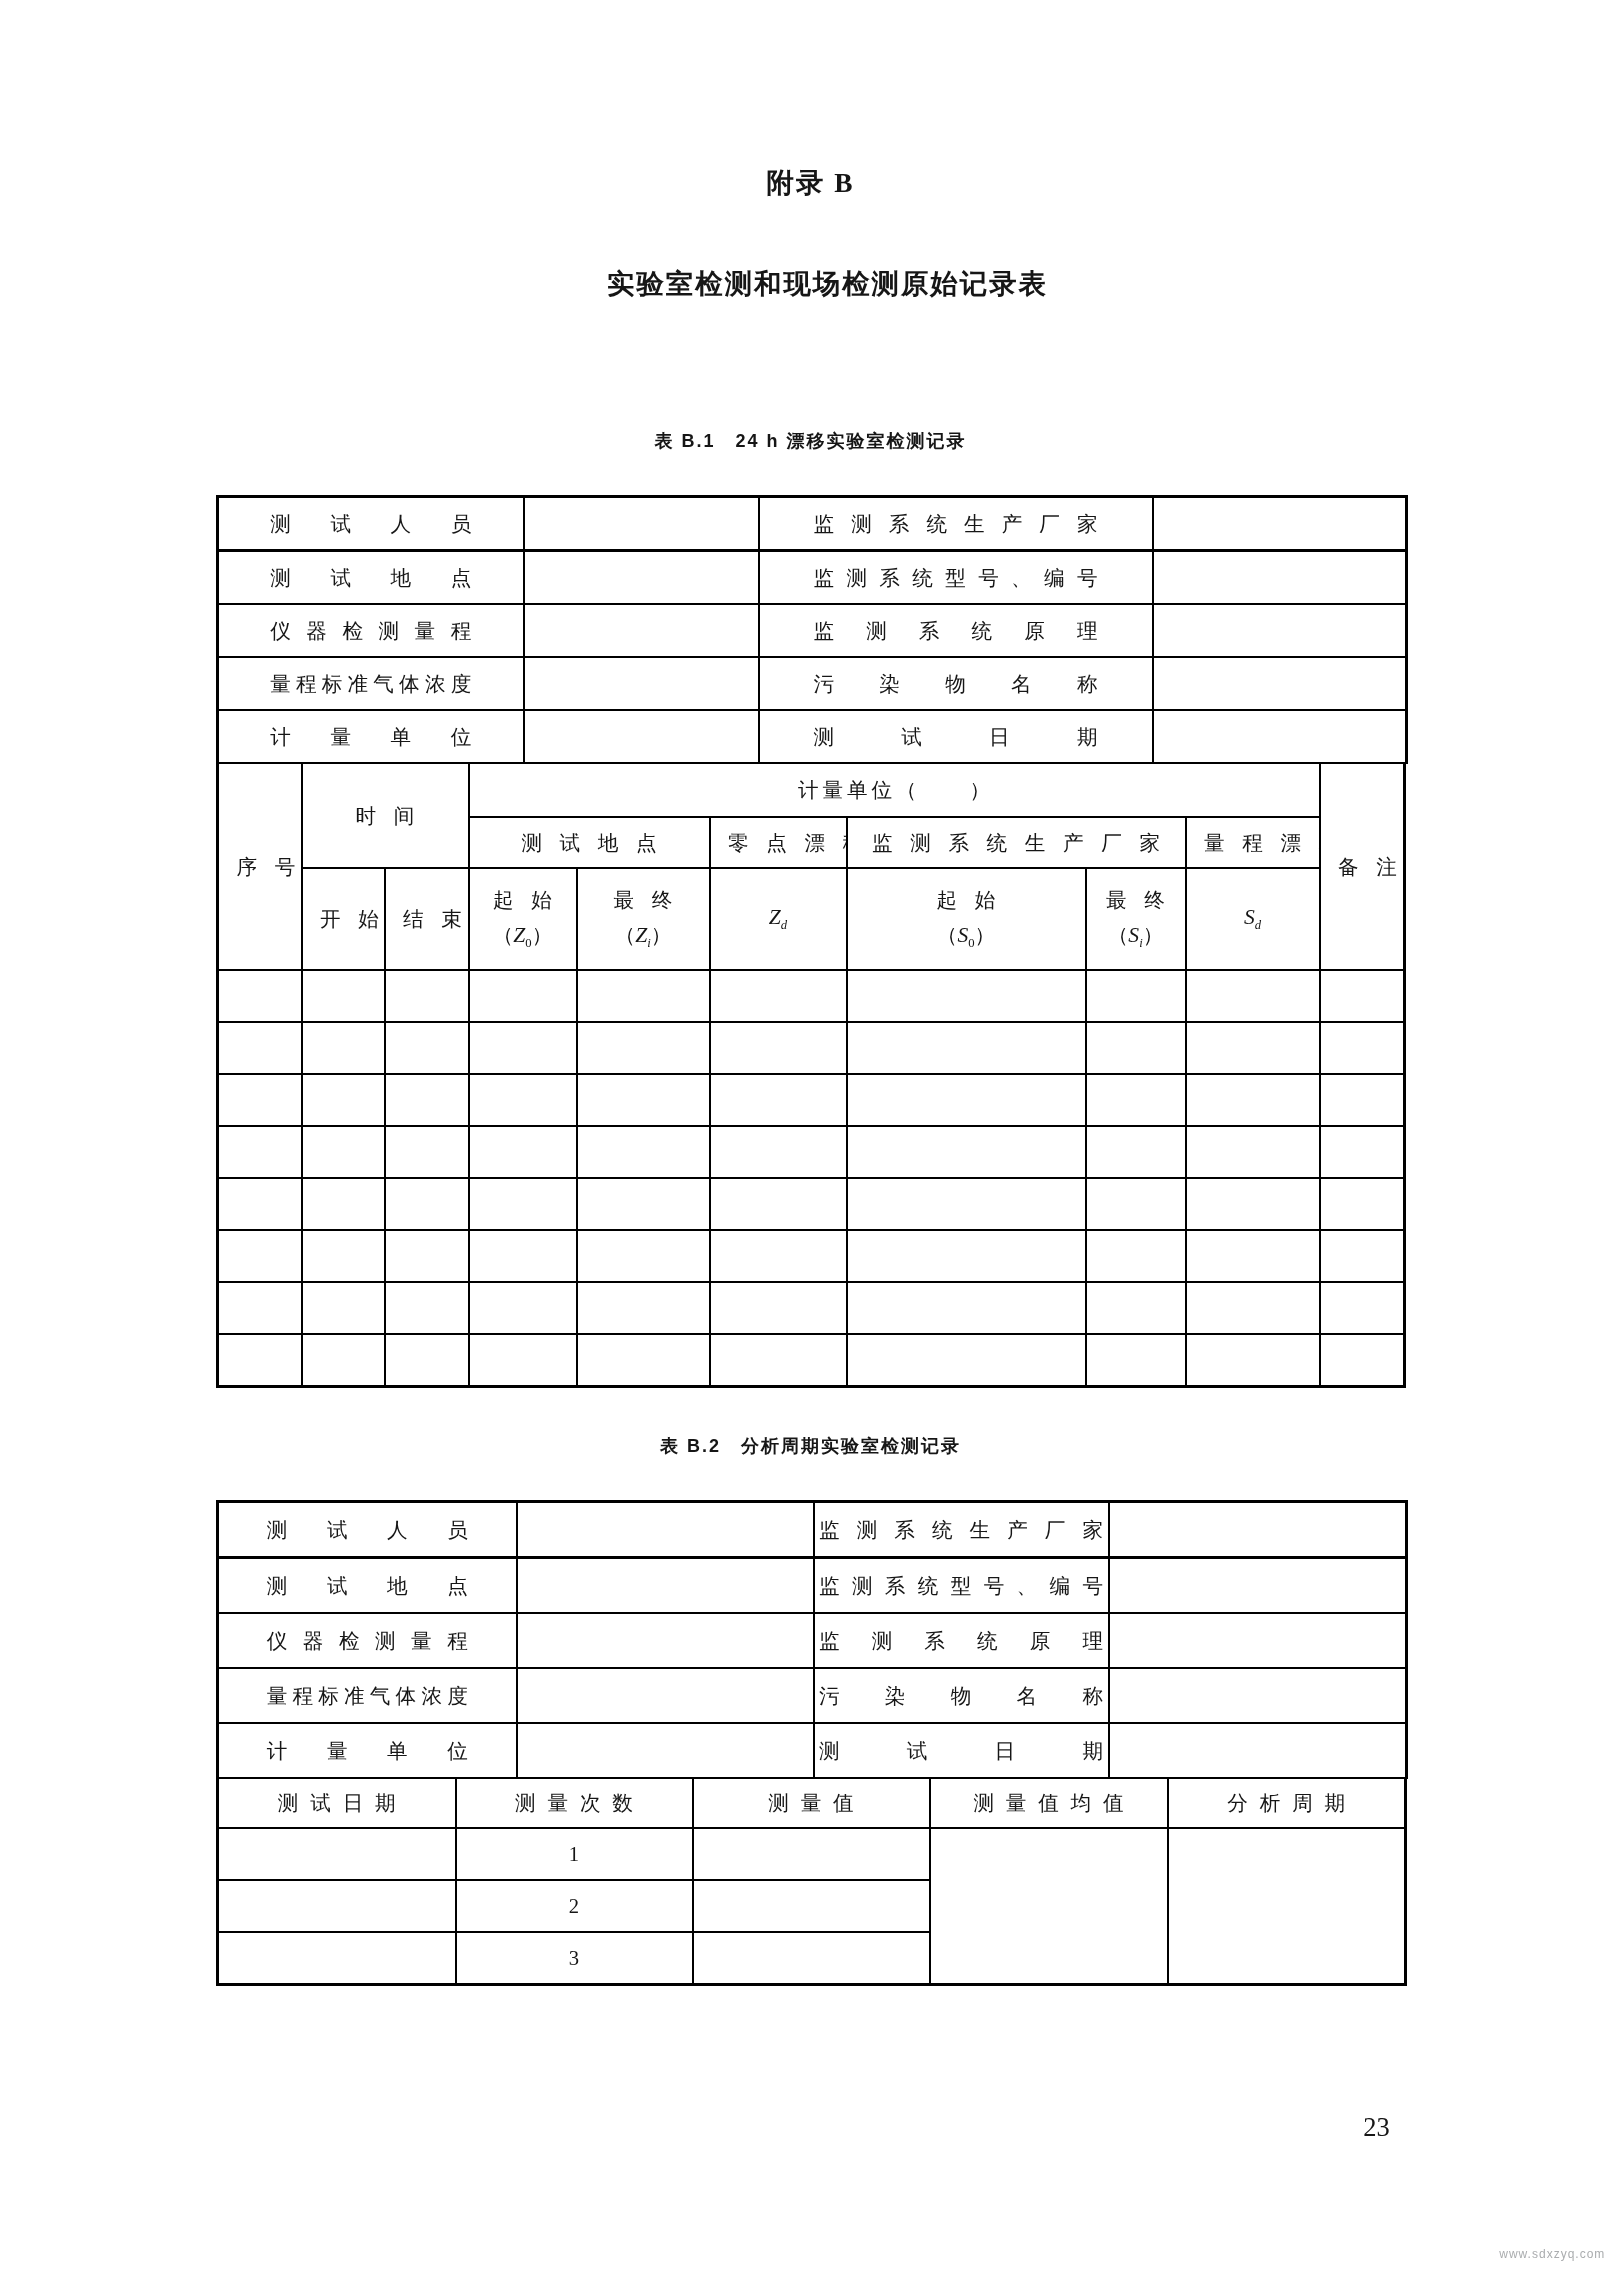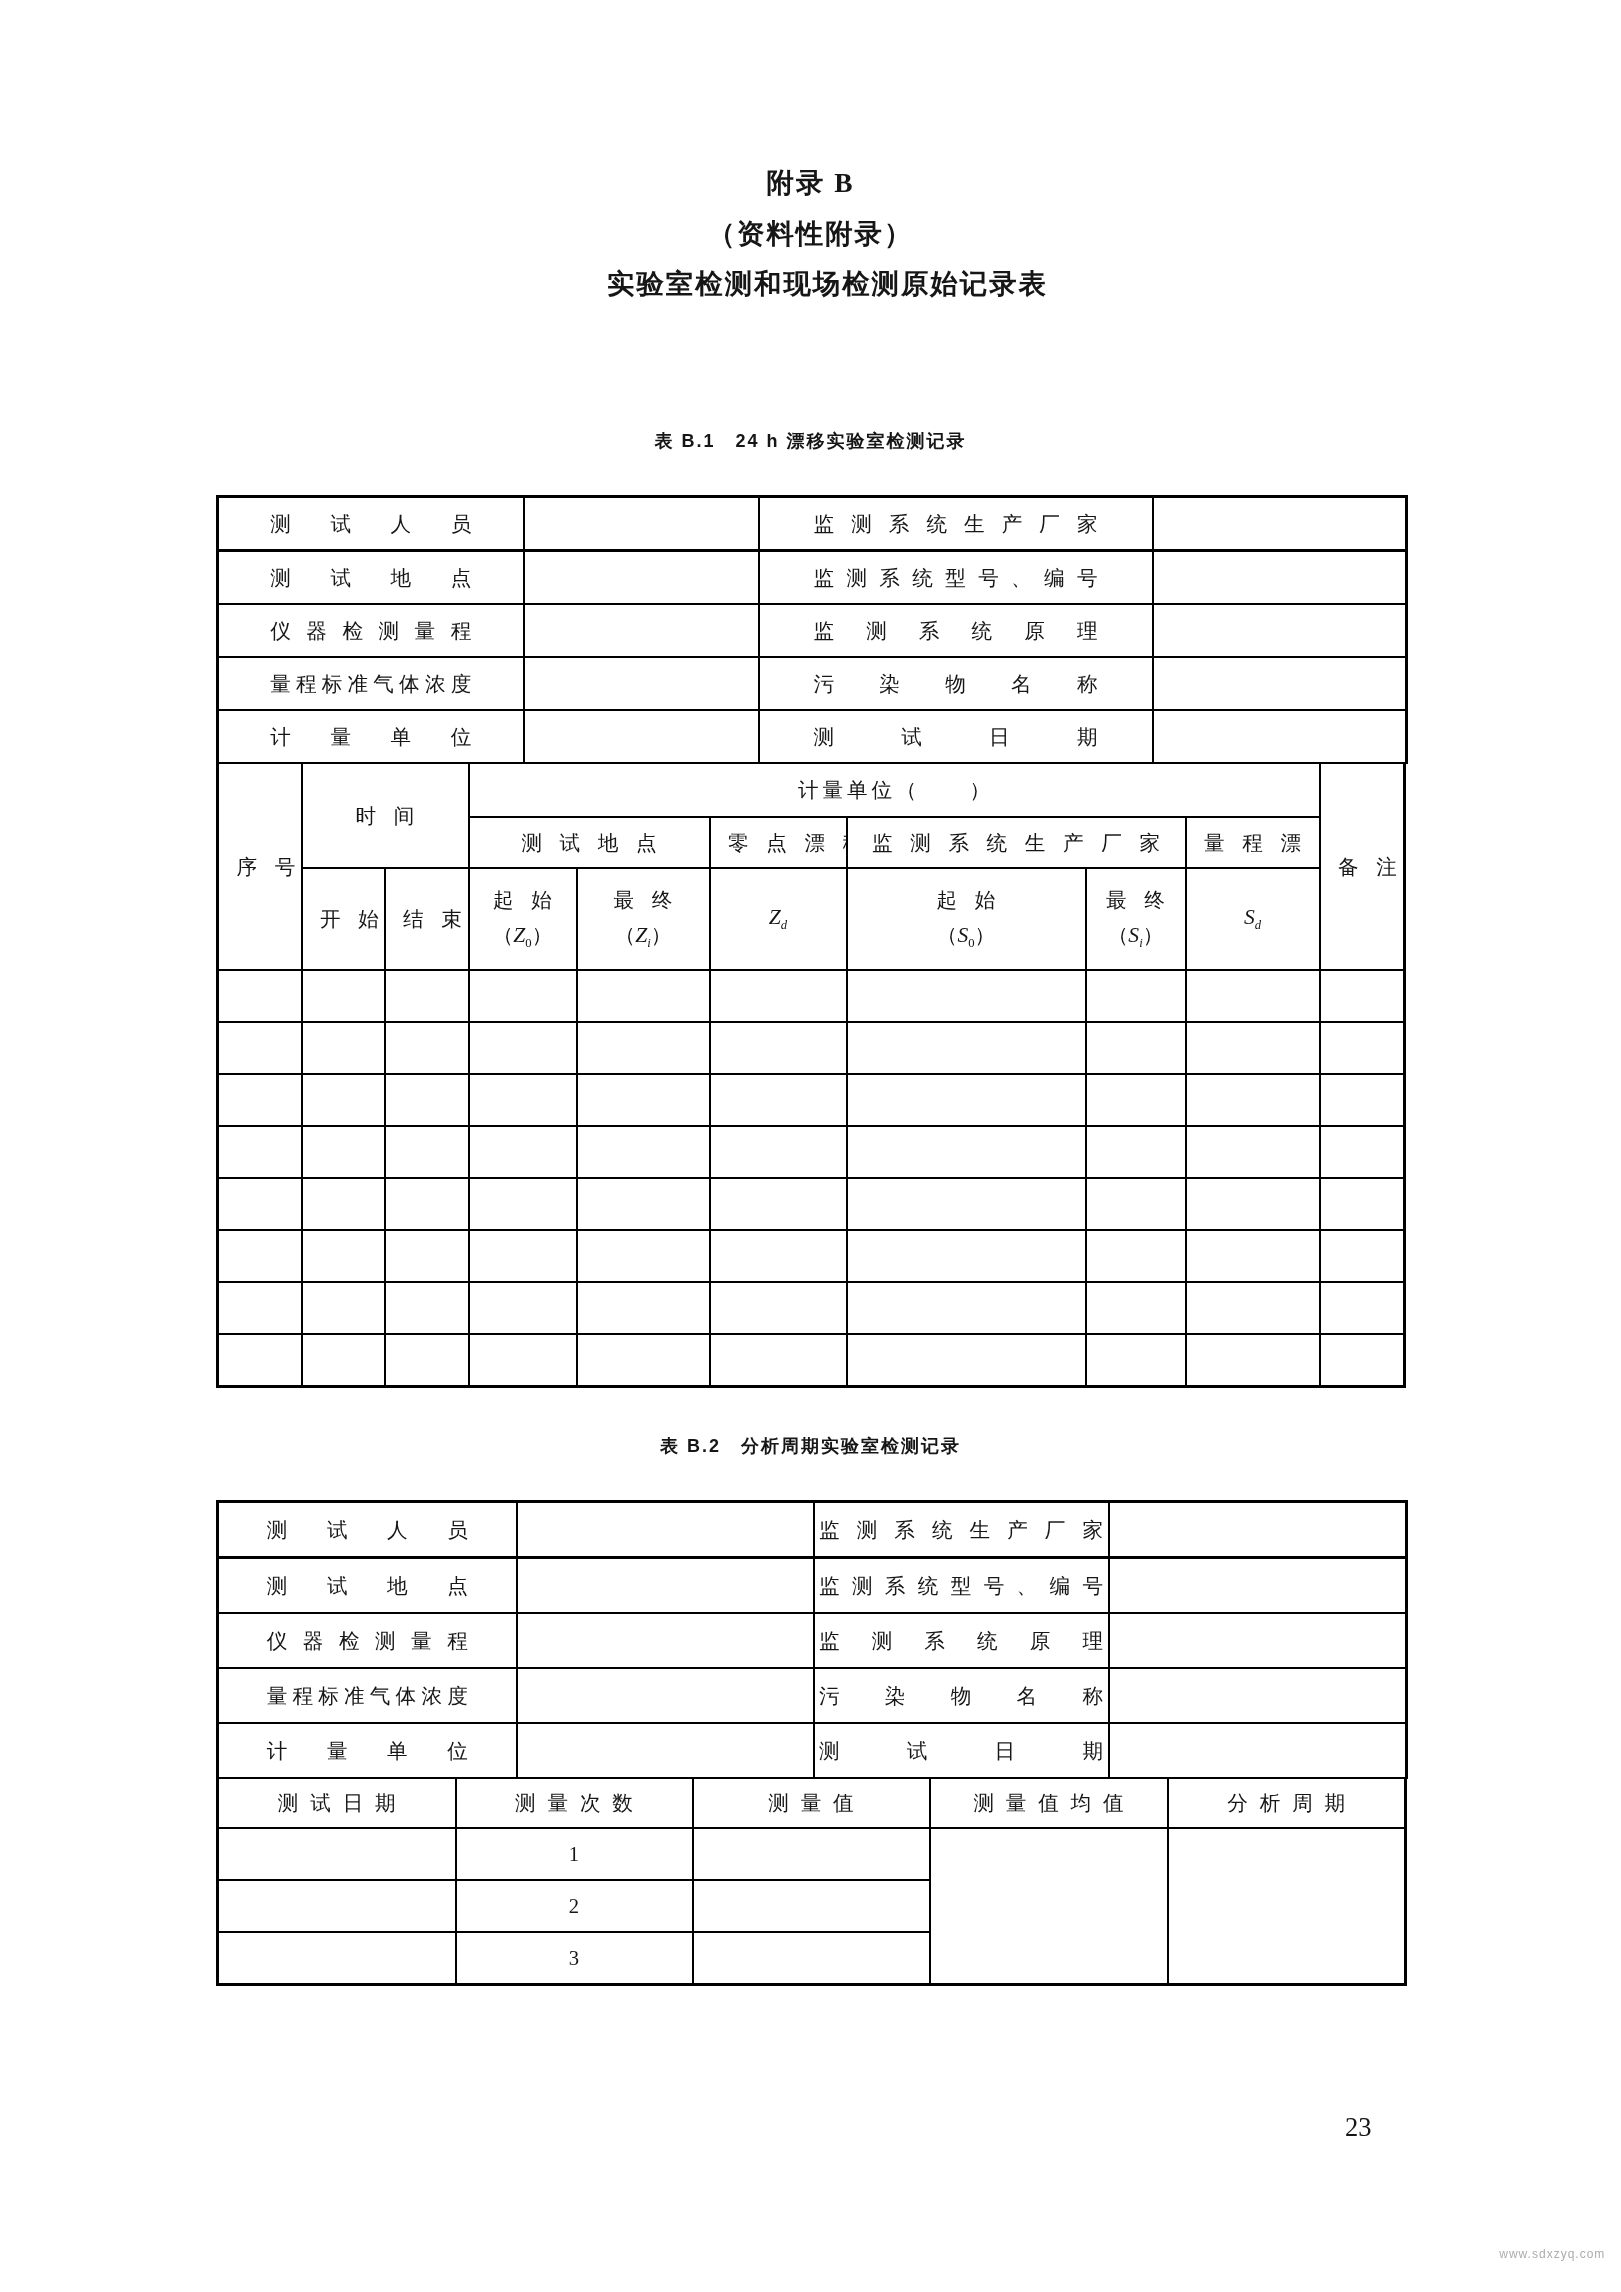--- a/index.html
+++ b/index.html
@@ -45,35 +45,34 @@
   .ls18 { letter-spacing:17.6px; padding-left:17.6px; white-space:nowrap; }
   .ls12 { letter-spacing:11.8px; padding-left:11.8px; white-space:nowrap; }
   .ls4  { letter-spacing:3.9px;  padding-left:3.9px;  white-space:nowrap; }
 
   .sym { font-style:italic; font-size:21.6px; }
   sub  { font-size:12.7px; }
   sub.it { font-style:italic; }
   .line2 { margin-top:7px; }
 
   .pagenum {
-    position:absolute; top:2112px; left:1345px; width:63px; text-align:left;
+    position:absolute; top:2112px; left:1345px; width:63px; text-align:center;
     font-size:26.5px; font-family:"Liberation Serif", serif; color:#161616;
   }
   .watermark {
     position:absolute; top:2247px; right:15.7px; font-size:12px;
     font-family:"Liberation Sans", sans-serif; color:#aaacae; letter-spacing:1px;margin-left:48px;
   }
 </style>
 </head>
 <body>
 
 <div class="page">
 
   <div class="heading h28" style="top:165px;font-family:Liberation Serif, serif;">附录 B</div>
-  <div class="heading h28" style="top:216px;">（资料性附录）</div>
   <div class="heading h28" style="top:266px;padding-left:34px;">实验室检测和现场检测原始记录表</div>
 
   <div class="heading h27" style="top:429px;">表 B.1　24 h 漂移实验室检测记录</div>
 
   <div class="tblwrap" style="top:495px;">
 
     <table class="t-top">
       <colgroup>
           <col style="width:306px">
           <col style="width:235px">

